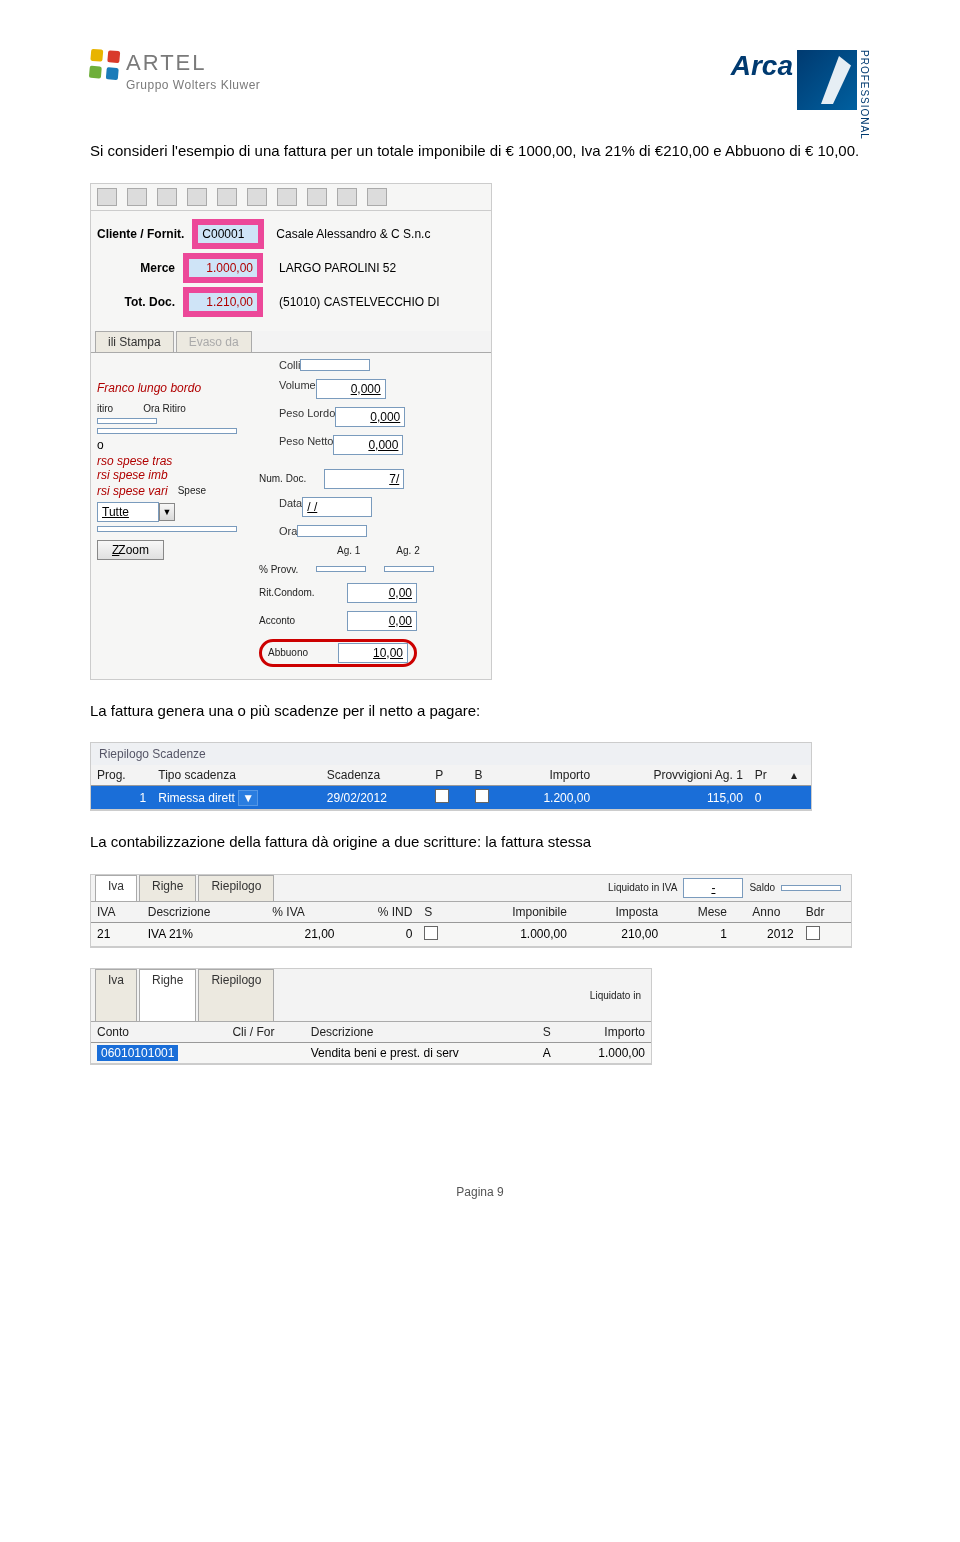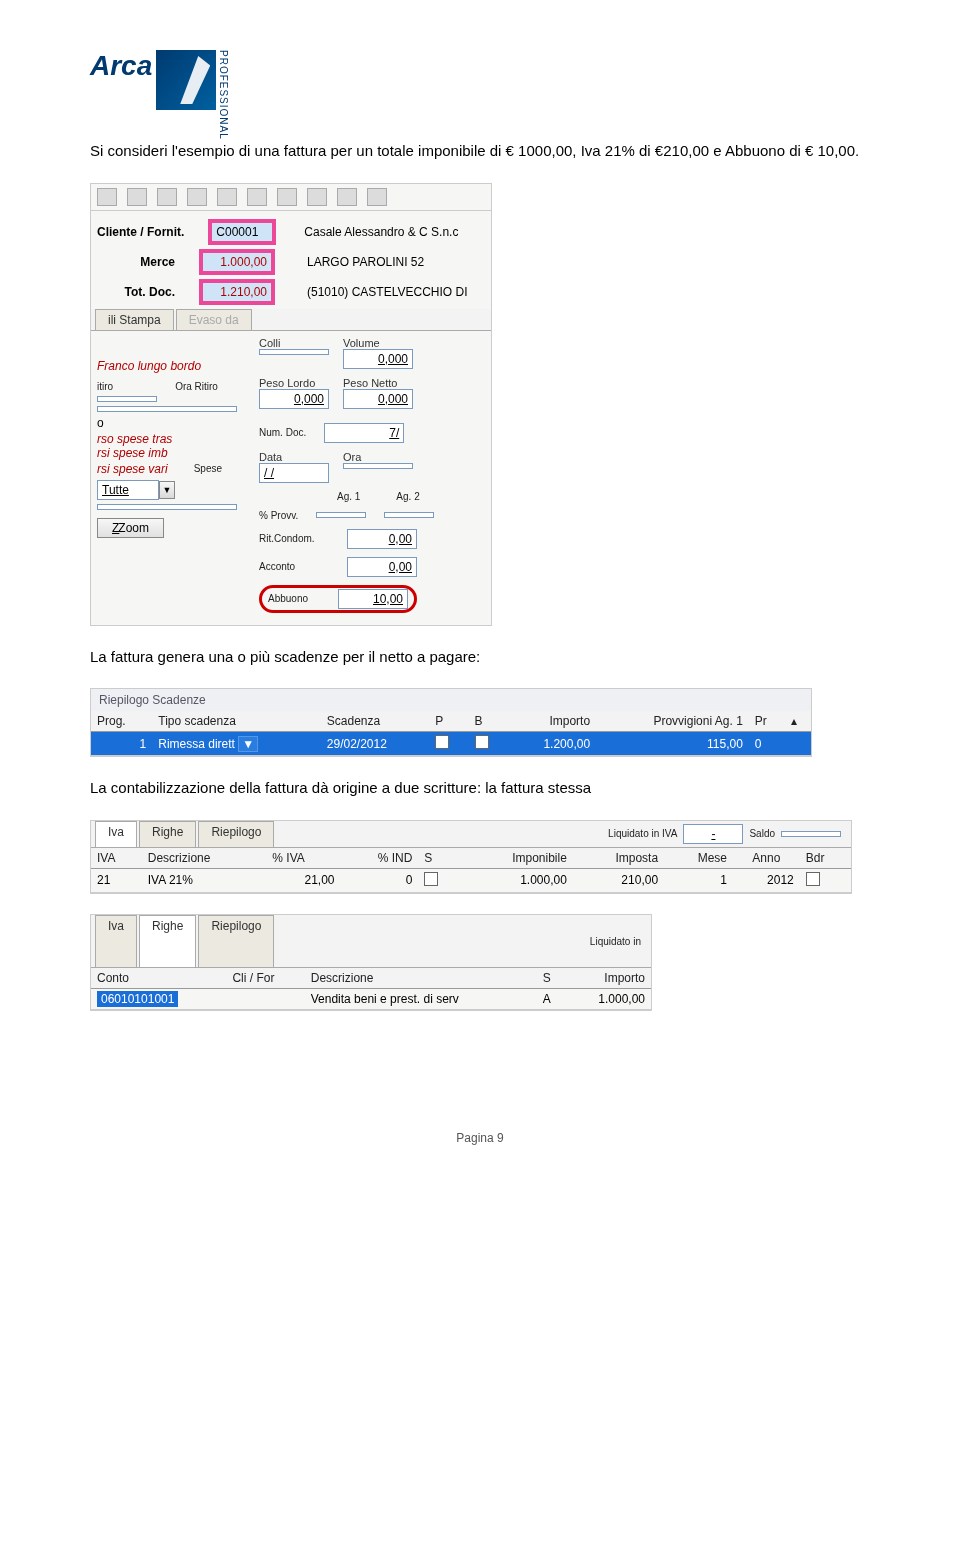--- a/index.html
+++ b/index.html
@@ -23,49 +23,61 @@
   .artel-text { color: #7a7a7a; font-size: 22px; letter-spacing: 2px; font-weight: 400; }
   .artel-sub { color: #7a7a7a; font-size: 12px; margin-top: 2px; letter-spacing: 0.5px; }
   .arca-logo { font-style: italic; font-weight: bold; color: #003a70; font-size: 28px; display: flex; align-items: flex-start; }
   .arca-box { width: 60px; height: 60px; background: linear-gradient(135deg,#003a70,#0060a0); margin-left: 4px; position: relative; }
   .arca-box::before { content: ""; position: absolute; right: 6px; top: 6px; bottom: 6px; width: 30px; background: #fff; clip-path: polygon(0% 100%, 60% 0%, 100% 20%, 40% 100%); opacity: 0.9; }
   .arca-prof { writing-mode: vertical-rl; font-size: 10px; color: #003a70; margin-left: 2px; letter-spacing: 1px; height: 60px; text-align: center; }
   p.body { font-size: 15px; line-height: 1.5; margin: 8px 0 20px 0; }
   .ui-box { border: 1px solid #ccc; background: #f6f6f5; font-size: 12px; margin: 6px 0 20px 0; }
   .toolbar { padding: 4px 6px; border-bottom: 1px solid #ccc; display: flex; gap: 10px; }
   .toolbar span { width: 18px; height: 16px; background: #dcdcdc; border: 1px solid #aaa; }
-  .row { display: flex; align-items: center; padding: 2px 0; gap: 22px; }
+  .row { display: flex; align-items: center; padding: 2px 0; gap: 6px; }
   .lbl { font-weight: bold; padding-right: 2px; }
-  .inp { background: #cfe4f7; color: #000; padding: 2px 4px; border: 4px solid #ec4899; text-align: right; min-width: 60px; display: inline-block; }
+  .inp { background: #cfe4f7; color: #000; padding: 2px 4px; border: 6px solid #ec4899; text-align: right; min-width: 60px; display: inline-block; }
   .inp.txt { text-align: left; }
   .wf { background: #fff; border: 1px solid #7a9bbd; padding: 2px 4px; min-width: 60px; display: inline-block; text-align: right; text-decoration: underline; }
   .collbl { font-size: 10px; color: #222; }
   .red-ring { border: 3px solid #c00; border-radius: 14px; padding: 1px 6px; display: inline-flex; gap: 10px; align-items: center; }
   .btn { background: linear-gradient(#f7f7f7,#e0e0e0); border: 1px solid #888; padding: 2px 14px; font-size: 12px; }
   .tabstrip { display: flex; gap: 2px; background: #f3f3f3; border-bottom: 1px solid #aaa; padding: 0 4px; }
   .tab { padding: 3px 12px; background: #ece9e0; border: 1px solid #aaa; border-bottom: none; font-size: 12px; color: #333; }
   .tab.on { background: #fff; }
   table.grid { width: 100%; border-collapse: collapse; font-size: 12px; }
   table.grid th { text-align: left; font-weight: normal; padding: 3px 6px; border-bottom: 1px solid #999; background: #f3f3f3; color: #222; }
   table.grid td { padding: 3px 6px; border-bottom: 1px solid #ccc; }
   .hl { background: #1a6ed8; color: #fff; }
   .chk { width: 12px; height: 12px; border: 1px solid #666; display: inline-block; background: #fff; }
   .subfields { display: flex; flex-wrap: wrap; gap: 8px 14px; width: 210px; }
-  .fw { display: flex; flex-direction: column; }
+  .fw { display: flex; flex-direction: row; margin-left: 20px; }
   .fw .collbl { font-size: 11px; color: #333; }
   .rightpair { display: flex; gap: 18px; align-items: center; }
   .footer-page { text-align: center; margin-top: 120px; font-size: 12px; color: #555; }
   .italic { font-style: italic; color: #b00000; }
   .dd { display: flex; align-items: center; }
   .dd .caret { width: 14px; height: 16px; border: 1px solid #888; background: linear-gradient(#f7f7f7,#d9d9d9); display: inline-flex; align-items: center; justify-content: center; font-size: 9px; }
 </style>
 </head>
 <body>
 
 <div class="header">
+  <div class="logo-artel">
+    <div class="artel-sq">
+      <div style="background:#e8b400"></div>
+        <div style="background:#d93a2b"></div>
+      <div style="background:#6faf3a"></div>
+        <div style="background:#1a7bb9"></div>
+    </div>
+    <div>
+      <div class="artel-text">ARTEL</div>
+      <div class="artel-sub">Gruppo Wolters Kluwer</div>
+    </div>
+  </div>
   <div style="display:flex;align-items:flex-start">
     <span class="arca-logo">Arca</span>
     <div class="arca-box"></div>
     <div class="arca-prof">PROFESSIONAL</div>
   </div>
 </div>
 
 <p class="body">Si consideri l'esempio di una fattura per un totale imponibile di € 1000,00, Iva 21% di €210,00 e Abbuono di € 10,00.</p>
 
 <div class="ui-box" style="width:400px">
@@ -91,21 +103,21 @@
       <span class="lbl" style="width:78px;text-align:right">Merce</span>
       <span class="inp" style="color:#b00000">1.000,00</span>
       <span style="padding-left:10px">LARGO PAROLINI 52</span>
     </div>
     <div class="row">
       <span class="lbl" style="width:78px;text-align:right">Tot. Doc.</span>
       <span class="inp" style="color:#b00000">1.210,00</span>
       <span style="padding-left:10px">(51010) CASTELVECCHIO DI</span>
     </div>
   </div>
-  <div class="tabstrip" style="margin-top:0">
+  <div class="tabstrip" style="margin-top:10px">
     <div class="tab">ili Stampa</div>
     <div class="tab" style="color:#aaa">Evaso da</div>
   </div>
   <div style="display:flex;padding:6px 6px 12px 6px;gap:12px">
 
     <div style="width:150px">
       <div style="height:22px"></div>
       <div class="italic">Franco lungo bordo</div>
       <div class="row" style="margin-top:6px">
         <span class="collbl">itiro</span>

